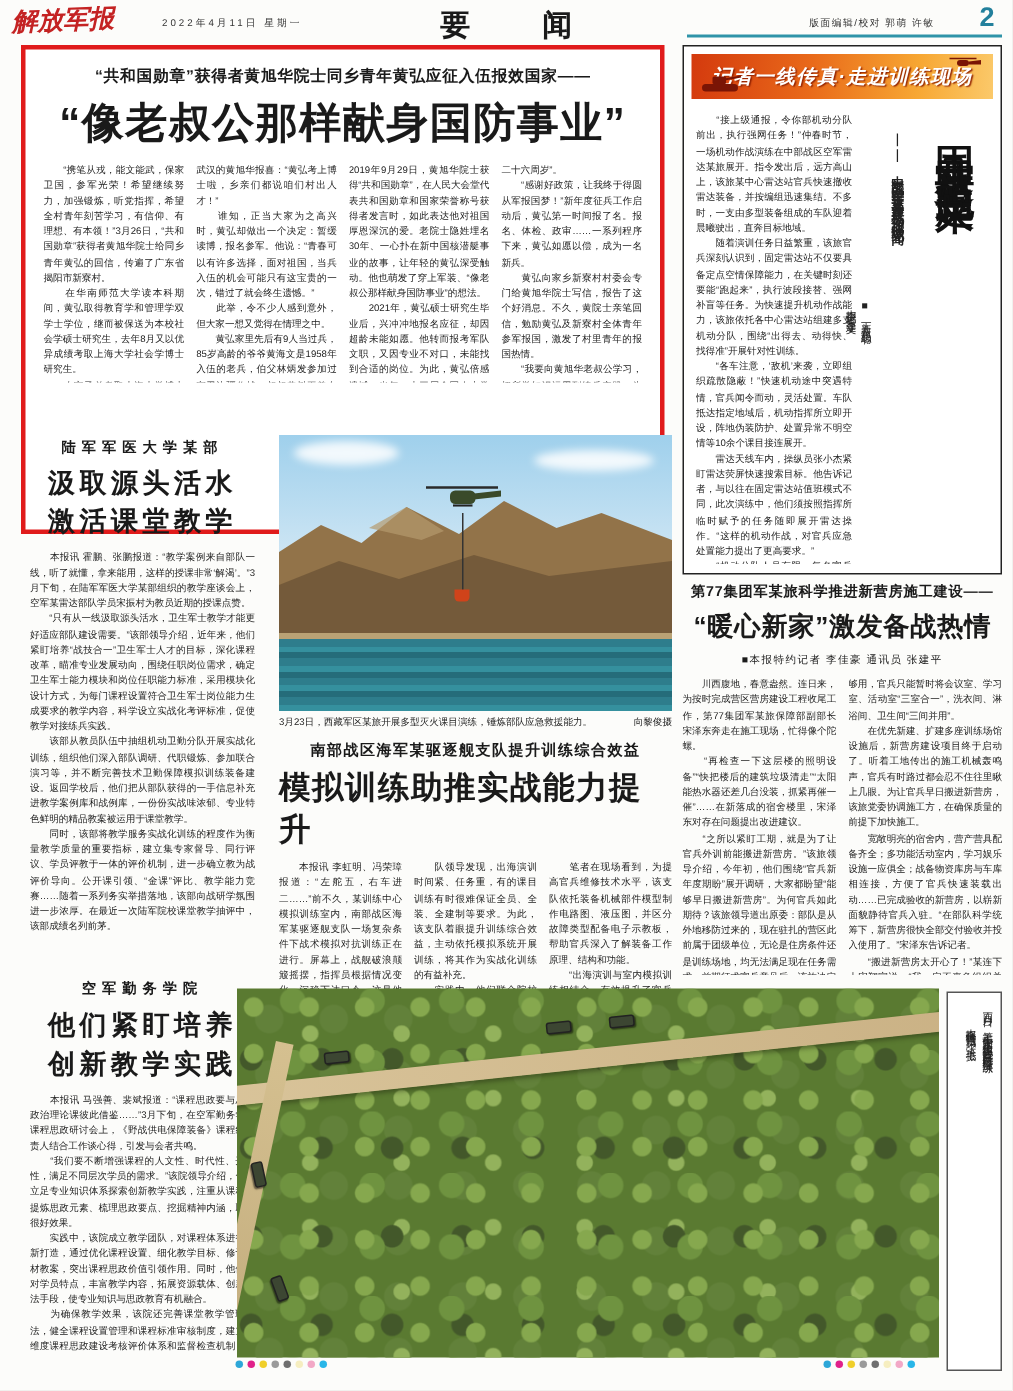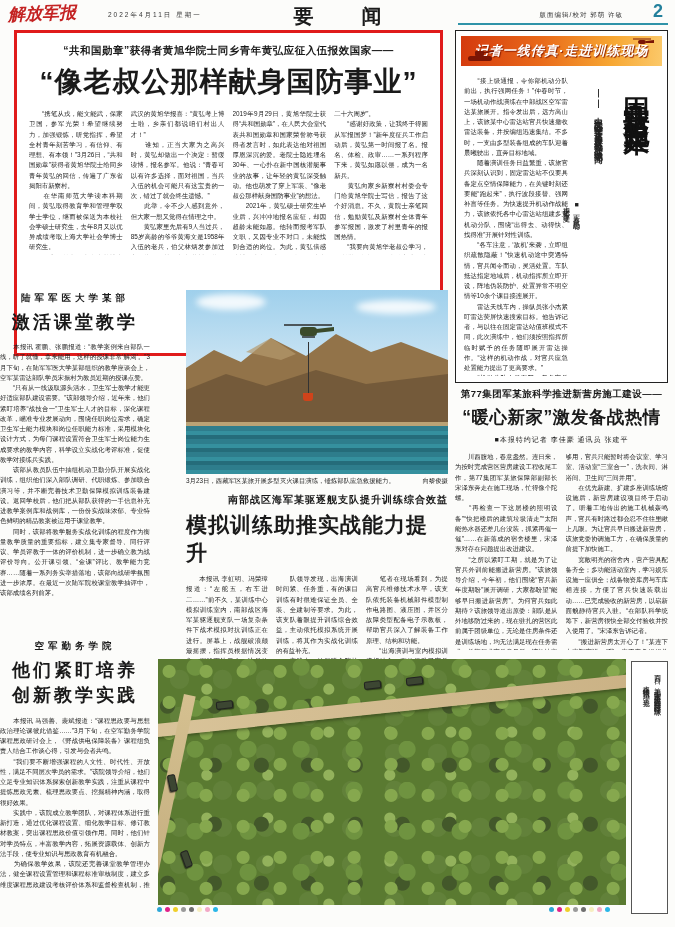--- a/index.html
+++ b/index.html
@@ -21,39 +21,39 @@
   .lead-title{margin-top:5px;text-align:center;font-size:28px;font-weight:bold;letter-spacing:1px;}
   .lead-byline{margin-top:8px;text-align:center;font-size:7.5px;letter-spacing:2px;color:#222;}
   .lead-cols{display:flex;gap:8px;padding:8px 12px 0 12px;}
   .lead-col{flex:1;font-size:6.4px;line-height:1.6;text-align:justify;height:146px;
             overflow:hidden;white-space:pre-line;color:#222;}
   
   .bodytext{font-size:6.4px;line-height:1.6;text-align:justify;overflow:hidden;
             white-space:pre-line;color:#222;}
   .kicker{font-weight:bold;text-align:center;}
   
-  .left-col{position:absolute;left:0;top:292px;width:150px;}
+  .left-col{position:absolute;left:20px;top:292px;width:150px;}
   .lk{font-size:9.5px;letter-spacing:4px;}
   .ltitle{text-align:center;font-size:18px;font-weight:bold;letter-spacing:3px;line-height:1.4;margin-top:5px;}
   .lbody-a{height:286px;margin-top:7px;}
-  .lk-b{margin-top:12px;}
+  .lk-b{}
   .lbody-b{height:172px;margin-top:7px;}
   
   .heli-photo{position:absolute;left:186px;top:290px;width:262px;height:184px;overflow:hidden;
               background:linear-gradient(180deg,#9fd0ec 0%,#cfe6f4 45%,#d8ecf7 55%);}
   .cloud{position:absolute;background:rgba(255,255,255,.85);border-radius:50%;filter:blur(3px);}
   .water{position:absolute;left:0;right:0;bottom:0;height:48px;
          background:repeating-linear-gradient(180deg,#2e7d8c 0 5px,#35909e 5px 9px,#256c7a 9px 13px);}
   .shore{position:absolute;left:0;right:0;bottom:44px;height:8px;background:#b9a275;}
   .cable{position:absolute;width:1px;background:#333;}
   .bucket{position:absolute;width:10px;height:8px;background:#d0431a;border-radius:0 0 3px 3px;}
   .heli-cap{position:absolute;left:186px;top:477px;width:262px;display:flex;
             justify-content:space-between;font-size:6.4px;color:#222;}
   .mid-article{position:absolute;left:186px;top:493px;width:262px;}
-  .mk{font-size:10px;letter-spacing:1px;text-align:right;}
+  .mk{font-size:10px;letter-spacing:1px;}
   .mtitle{text-align:left;font-size:21px;font-weight:bold;letter-spacing:1px;margin-top:4px;}
   .mid-cols{display:flex;gap:8px;margin-top:7px;}
   .mid-col{flex:1;height:104px;}
   .forest-photo{position:absolute;left:158px;top:659px;width:468px;height:246px;overflow:hidden;
     background-color:#5a7a31;
     background-image:
       radial-gradient(circle at 30% 40%,#86a84e 0 6px,transparent 7px),
       radial-gradient(circle at 70% 20%,#6f9340 0 8px,transparent 9px),
       radial-gradient(circle at 20% 80%,#43582a 0 7px,transparent 8px),
       radial-gradient(circle at 80% 70%,#93b25c 0 5px,transparent 6px),
@@ -129,20 +129,21 @@
       <div class="lead-col">二十六周岁”。
 　　“感谢好政策，让我终于得圆从军报国梦！”新年度征兵工作启动后，黄弘第一时间报了名。报名、体检、政审……一系列程序下来，黄弘如愿以偿，成为一名新兵。
 　　黄弘向家乡新寮村村委会专门给黄旭华院士写信，报告了这个好消息。不久，黄院士亲笔回信，勉励黄弘及新寮村全体青年参军报国，激发了村里青年的报国热情。
 　　“我要向黄旭华老叔公学习，把所学知识运用到练兵实践，为强军兴军伟业作出自己的贡献！”日前，记者电话连线已走进军营的黄弘，依然能从他的话语中感到圆梦后的自豪和坚定。</div>
     </div>
   </div>
 
   <div class="left-col">
     <div class="kicker lk">陆军军医大学某部</div>
     <div class="ltitle">
+      <div>汲取源头活水</div>
       <div>激活课堂教学</div>
     </div>
     <div class="bodytext lbody-a">　　本报讯 霍鹏、张鹏报道：“教学案例来自部队一线，听了就懂，拿来能用，这样的授课非常‘解渴’。”3月下旬，在陆军军医大学某部组织的教学座谈会上，空军某雷达部队学员宋振村为教员近期的授课点赞。
 　　“只有从一线汲取源头活水，卫生军士教学才能更好适应部队建设需要。”该部领导介绍，近年来，他们紧盯培养“战技合一”卫生军士人才的目标，深化课程改革，瞄准专业发展动向，围绕任职岗位需求，确定卫生军士能力模块和岗位任职能力标准，采用模块化设计方式，为每门课程设置符合卫生军士岗位能力生成要求的教学内容，科学设立实战化考评标准，促使教学对接练兵实践。
 　　该部从教员队伍中抽组机动卫勤分队开展实战化训练，组织他们深入部队调研、代职锻炼、参加联合演习等，并不断完善技术卫勤保障模拟训练装备建设。返回学校后，他们把从部队获得的一手信息补充进教学案例库和战例库，一份份实战味浓郁、专业特色鲜明的精品教案被运用于课堂教学。
 　　同时，该部将教学服务实战化训练的程度作为衡量教学质量的重要指标，建立集专家督导、同行评议、学员评教于一体的评价机制，进一步确立教为战评价导向。公开课引领、“金课”评比、教学能力竞赛……随着一系列务实举措落地，该部向战研学氛围进一步浓厚。在最近一次陆军院校课堂教学抽评中，该部成绩名列前茅。</div>
     <div class="kicker lk lk-b">空军勤务学院</div>
     <div class="ltitle">
       <div>他们紧盯培养</div>
       <div>创新教学实践</div>

